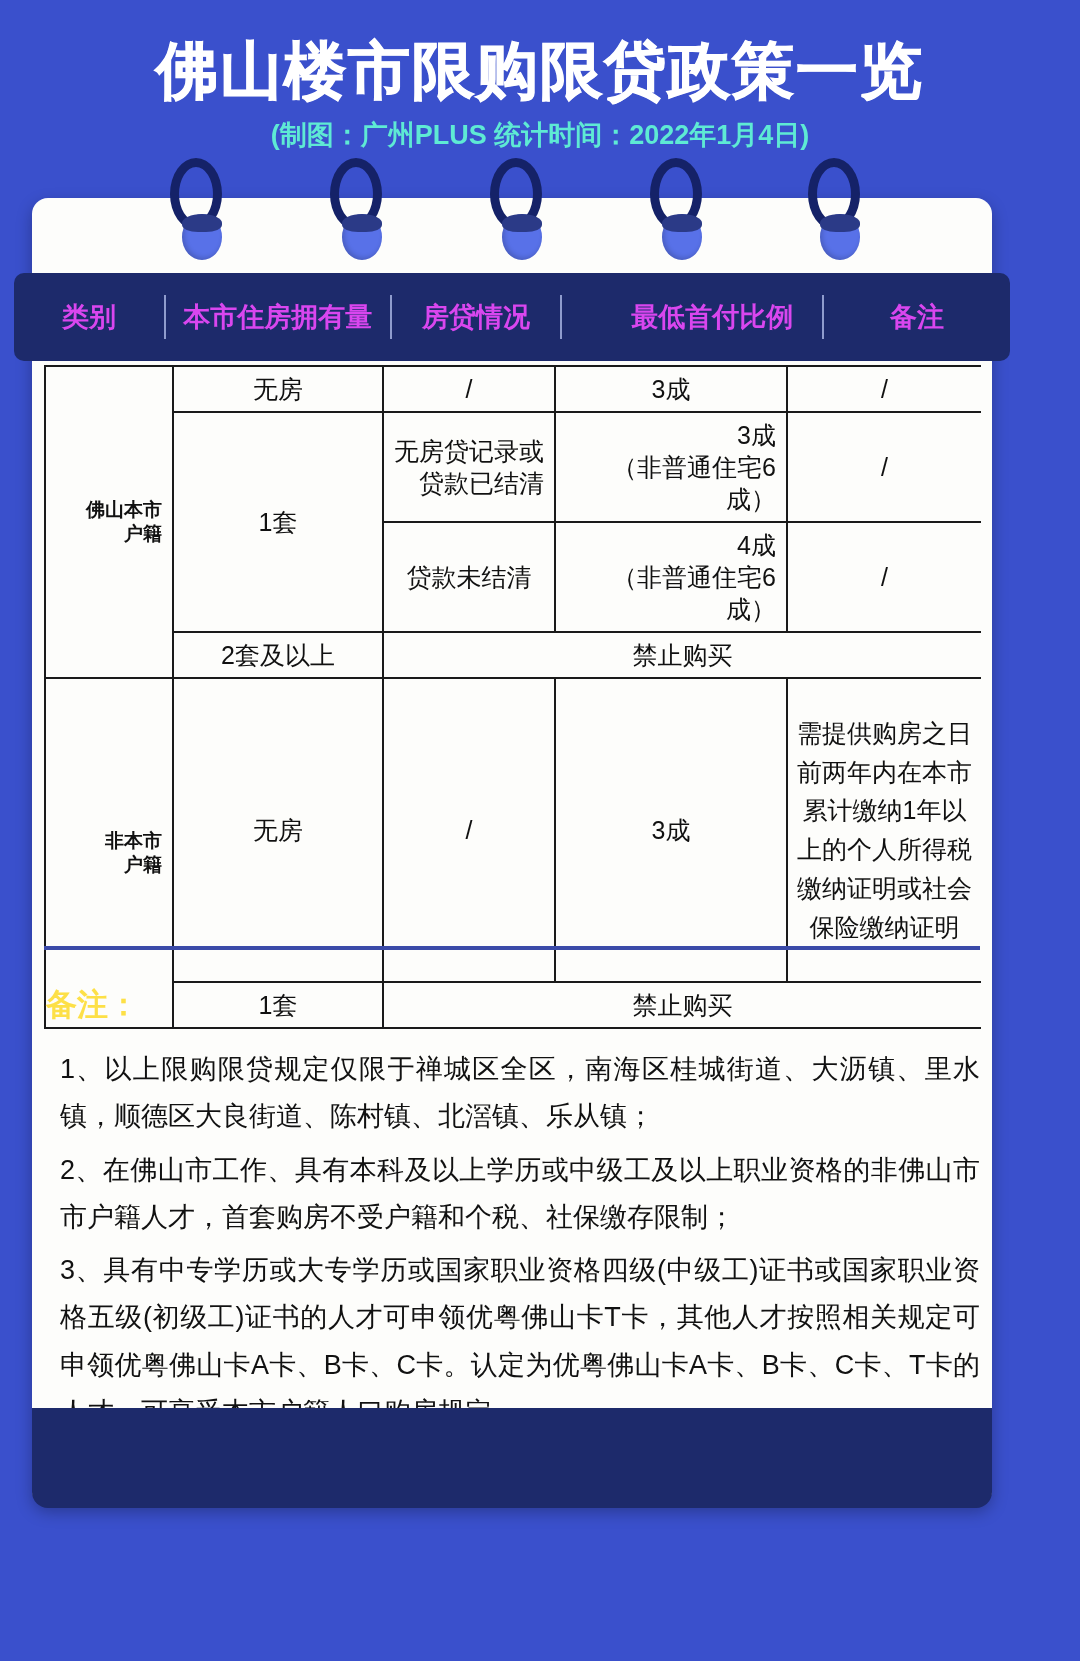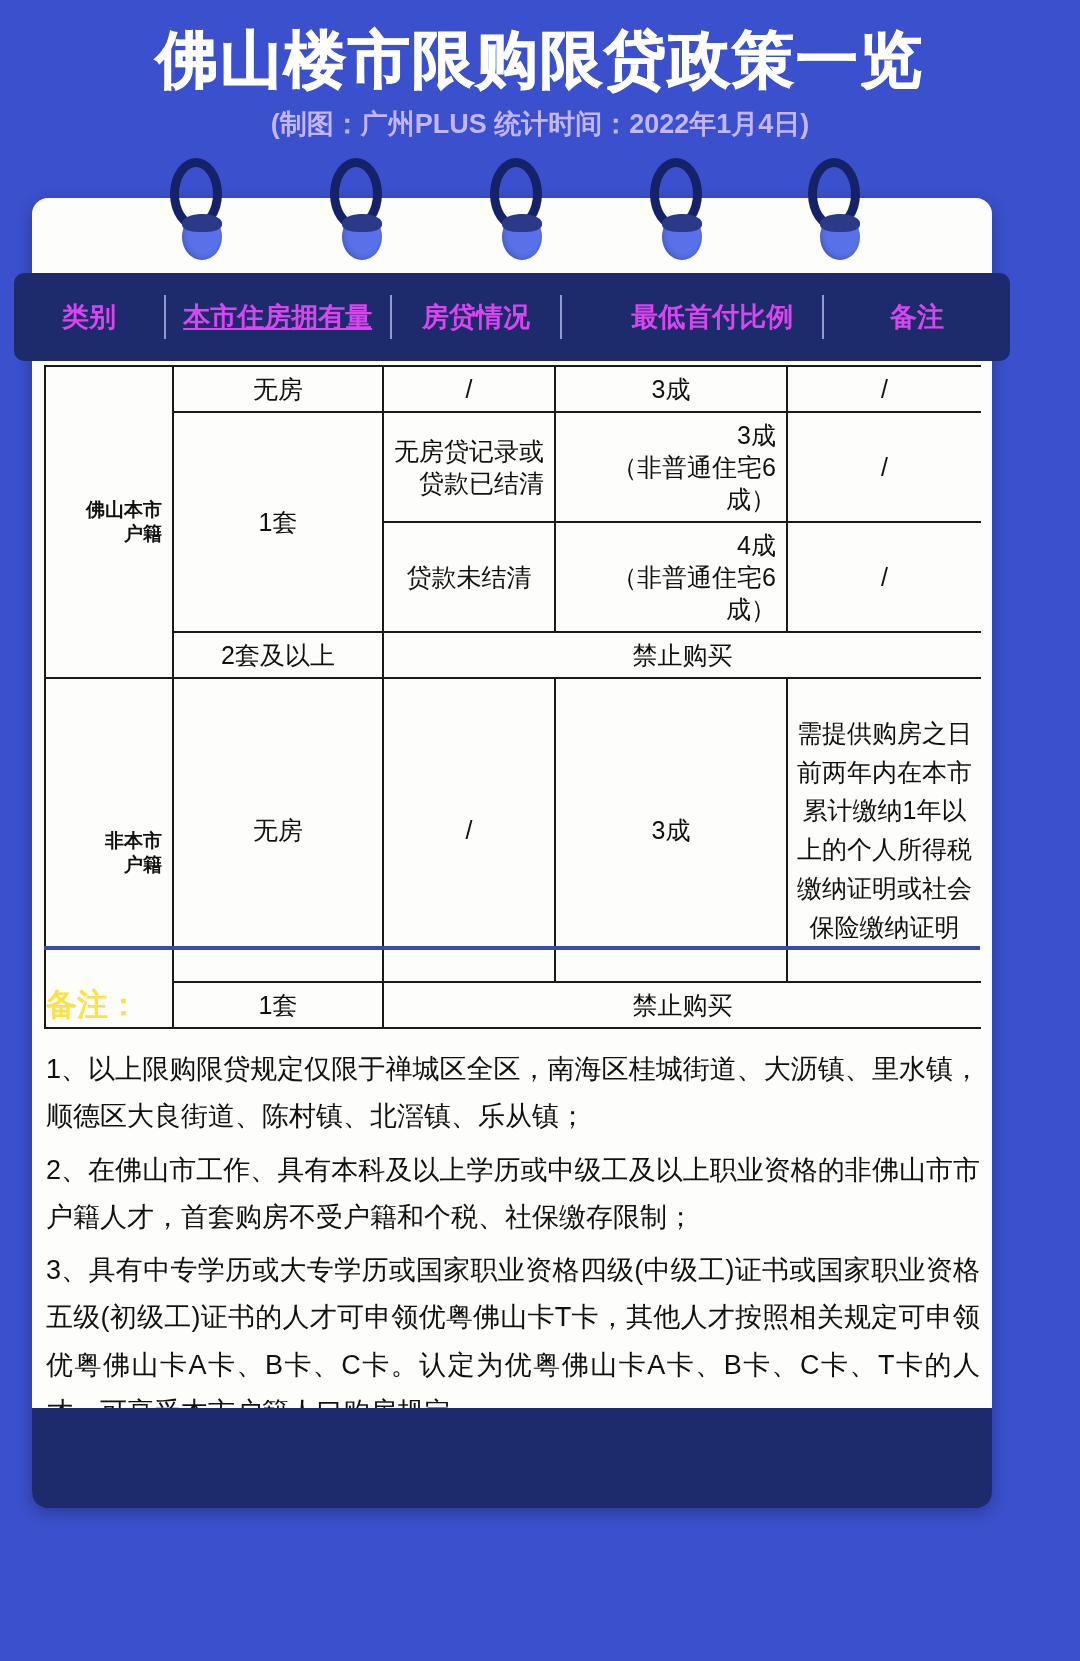--- a/index.html
+++ b/index.html
@@ -6,28 +6,28 @@
   body{
     width:1080px;height:1661px;
     background:#3a50cc;
     font-family:"Liberation Sans","DejaVu Sans",sans-serif;
     overflow:hidden;
     position:relative;
   }
   
   .header{position:absolute;top:0;left:0;width:1080px;height:170px;text-align:center;}
   .title{
-    margin:0;padding-top:27px;
+    margin:0;padding-top:38px;
     font-size:62px;font-weight:bold;color:#ffffff;
     letter-spacing:2px;line-height:1.05;
     -webkit-text-stroke:1px #ffffff;
   }
   .subtitle{
     margin:0;padding-top:14px;
-    font-size:27px;font-weight:bold;color:#c4b5fd;letter-spacing:0px;
+    font-size:27px;font-weight:bold;color:#5eead4;letter-spacing:0px;
   }
 
   
   .rings{position:absolute;top:158px;left:0;width:1080px;height:120px;z-index:5;}
   .ring{position:absolute;width:62px;height:95px;}
   .ring .wire{
     position:absolute;left:0;top:0;width:52px;height:72px;
     border:9px solid #152268;border-radius:50%;
     box-sizing:border-box;
   }
@@ -60,21 +60,21 @@
     background:#1d2a6b;border-radius:10px;
     display:flex;align-items:center;z-index:6;
   }
   .thead .th{
     color:#d946ef;font-size:27px;font-weight:bold;text-align:center;
     position:relative;
   }
   .thead .divider{
     width:2px;height:44px;background:#8f9ccd;flex:0 0 2px;
   }
-  .c1{width:158px;} .c2{width:236px;text-decoration:underline;} .c3{width:178px;}
+  .c1{width:158px;} .c2{width:236px;} .c3{width:178px;}
   .c4{width:232px;padding-left:40px;} .c5{width:196px;}
 
   
   table.grid{
     position:absolute;left:44px;top:365px;width:936px;
     border-collapse:collapse;table-layout:fixed;
     font-size:25px;color:#111111;
   }
   table.grid td{
     border:2px solid #1a1a1a;
@@ -89,21 +89,21 @@
   .notes{
     position:absolute;left:44px;top:946px;width:936px;
   }
   .notes .sep{
     height:4px;background:#3a4aa8;margin-bottom:34px;width:936px;
   }
   .notes h3{
     margin:0 0 20px 2px;font-size:31px;font-weight:bold;color:#fde047;
   }
   .notes p{
-    margin:0 0 6px 2px;font-size:27px;color:#111;line-height:1.75;
+    margin:0 0 6px 16px;font-size:27px;color:#111;line-height:1.75;
     text-align:justify;
   }
 
   
   .card-foot{
     position:absolute;left:32px;top:1408px;width:960px;height:100px;
     background:#1d2a6b;border-radius:0 0 16px 16px;
   }
 </style>
 </head>

